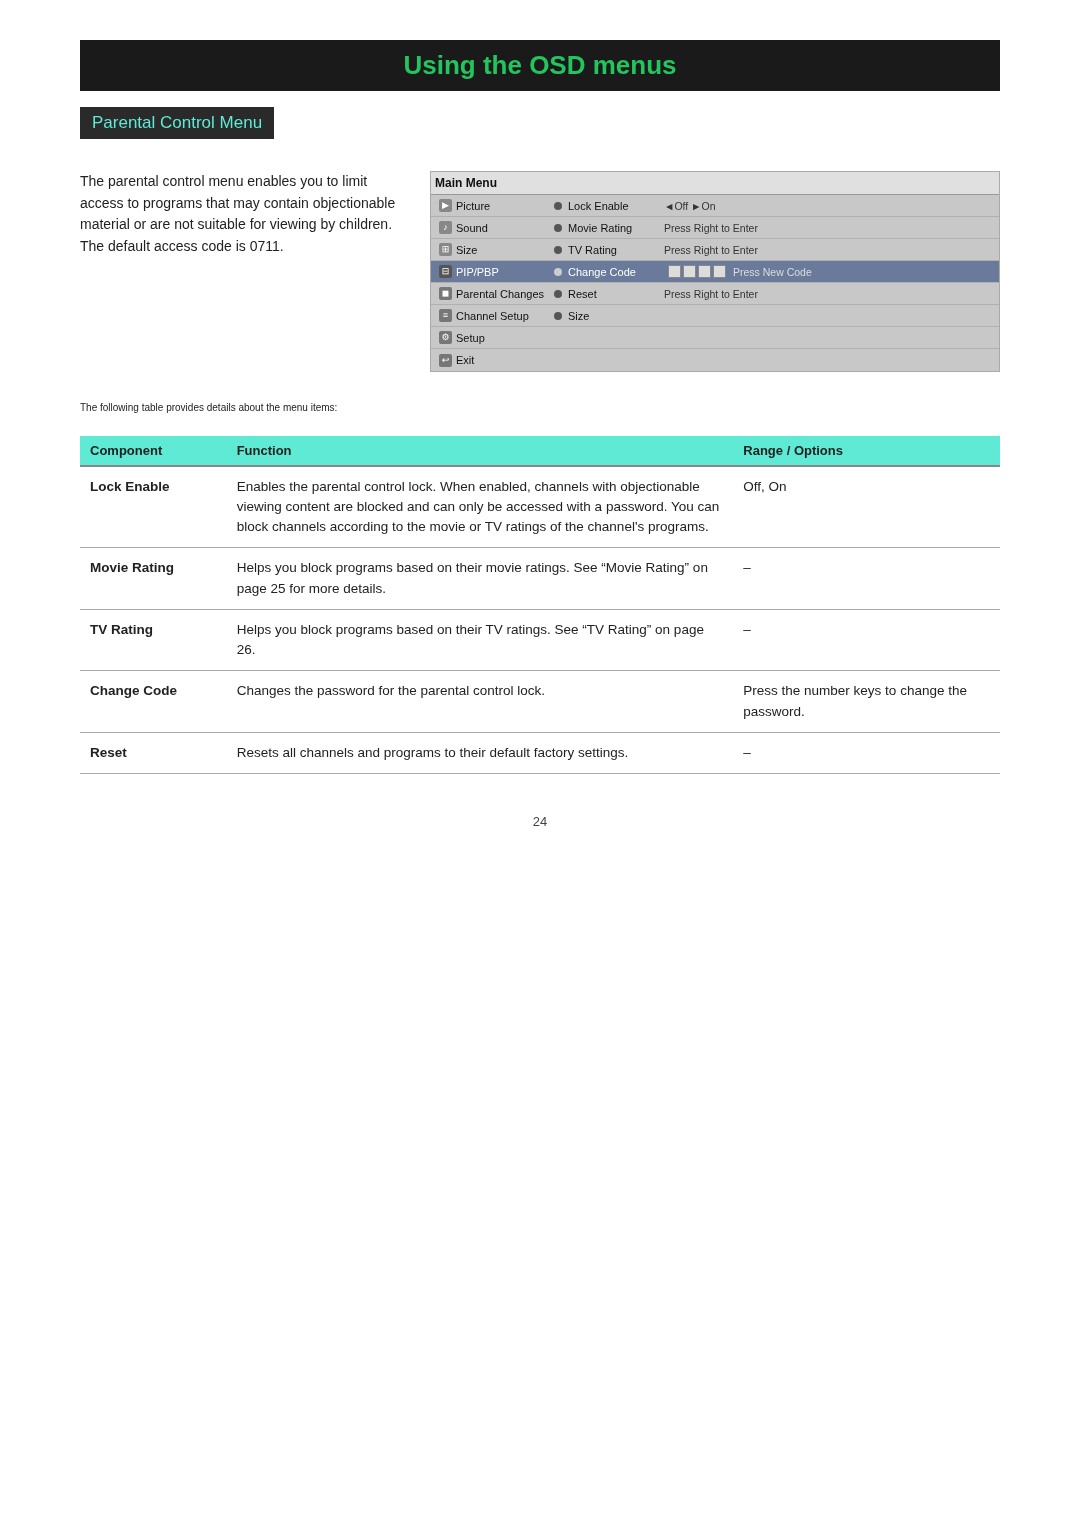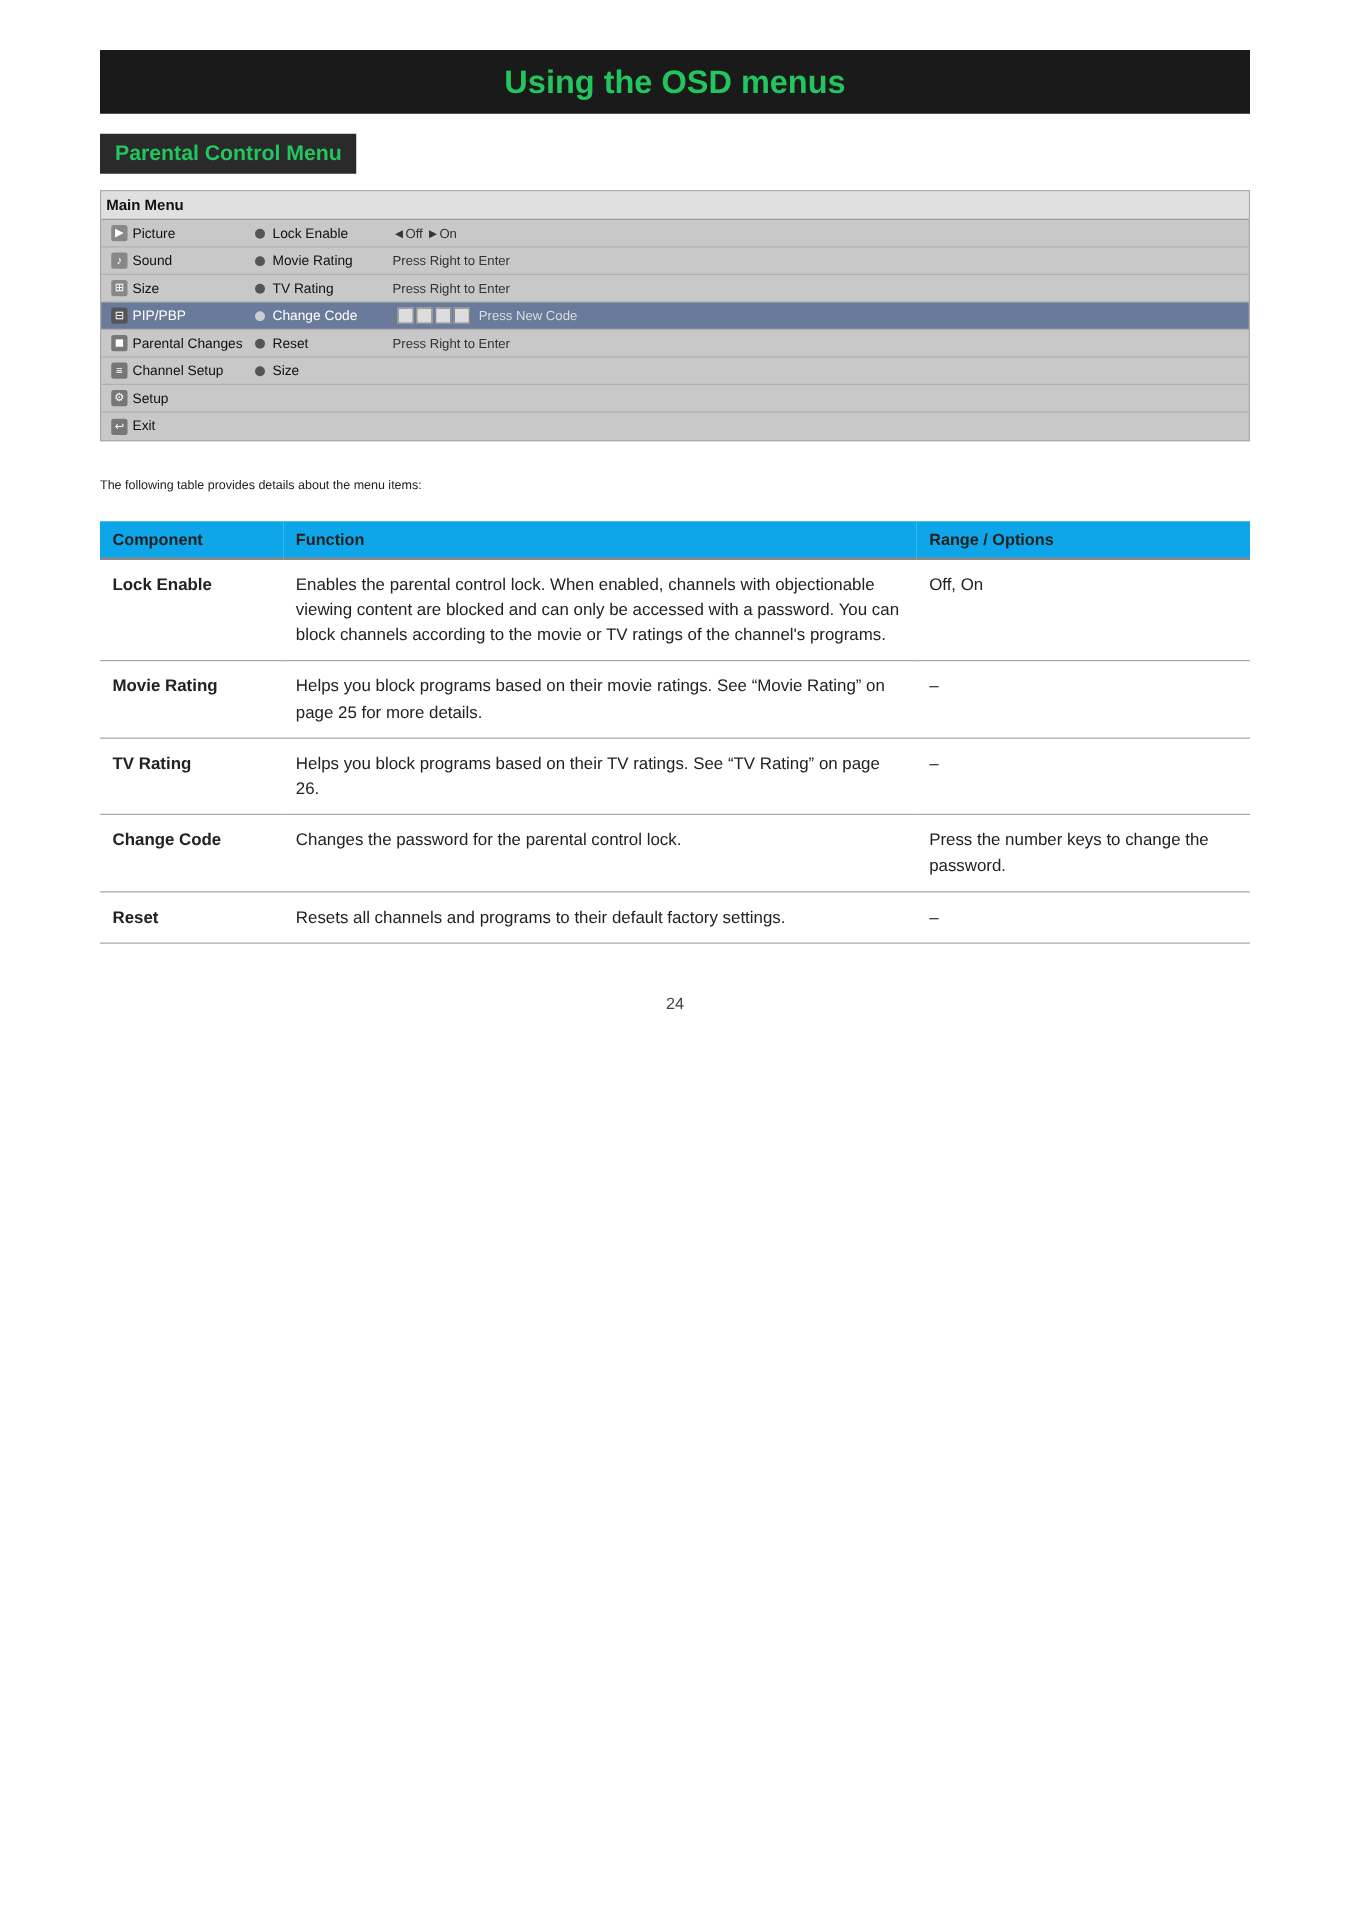--- a/index.html
+++ b/index.html
@@ -20,26 +20,26 @@
       text-align: center;
       font-size: 26px;
       font-weight: bold;
       padding: 10px 12px;
       margin-bottom: 16px;
     }
 
     
     .section-heading {
       background: #2a2a2a;
-      color: #22c55e;
+      color: #5eead4;
       font-size: 17px;
-      font-weight: bold;
+      font-weight: normal;
       padding: 6px 12px;
       display: inline-block;
-      margin-bottom: 13px;
+      margin-bottom: 32px;
     }
 
     
     .intro-area {
       display: flex;
       gap: 30px;
       margin-bottom: 28px;
     }
     .intro-text {
       flex: 0 0 320px;
@@ -135,21 +135,21 @@
       display: inline-block;
     }
 
     
     .main-table {
       width: 100%;
       border-collapse: collapse;
       margin-top: 20px;
     }
     .main-table thead tr {
-      background: #0ea5e9;
+      background: #5eead4;
     }
     .main-table thead th {
       text-align: left;
       padding: 7px 10px;
       font-size: 13px;
       font-weight: bold;
       border-bottom: 2px solid #888;
     }
     .main-table tbody tr {
       border-bottom: 1px solid #aaa;
@@ -192,20 +192,21 @@
 
 
 
 <div class="page-title-bar">Using the OSD menus</div>
 
 
 <div class="section-heading">Parental Control Menu</div>
 
 
 <div class="intro-area">
+  <div class="intro-text">The parental control menu enables you to limit access to programs that may contain objectionable material or are not suitable for viewing by children. The default access code is 0711.</div>
 
   <div class="osd-menu">
     <div class="osd-menu-title">Main Menu</div>
     <div class="osd-menu-rows">
 
       <div class="osd-row">
         <div class="osd-col-left">
           <span class="osd-icon">▶</span>
           <span>Picture</span>
         </div>

